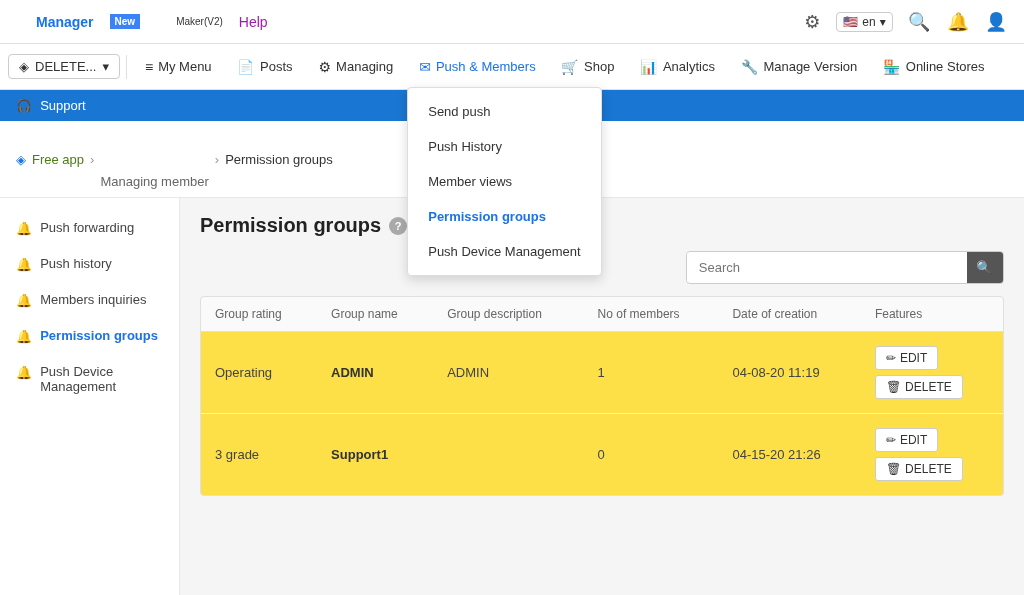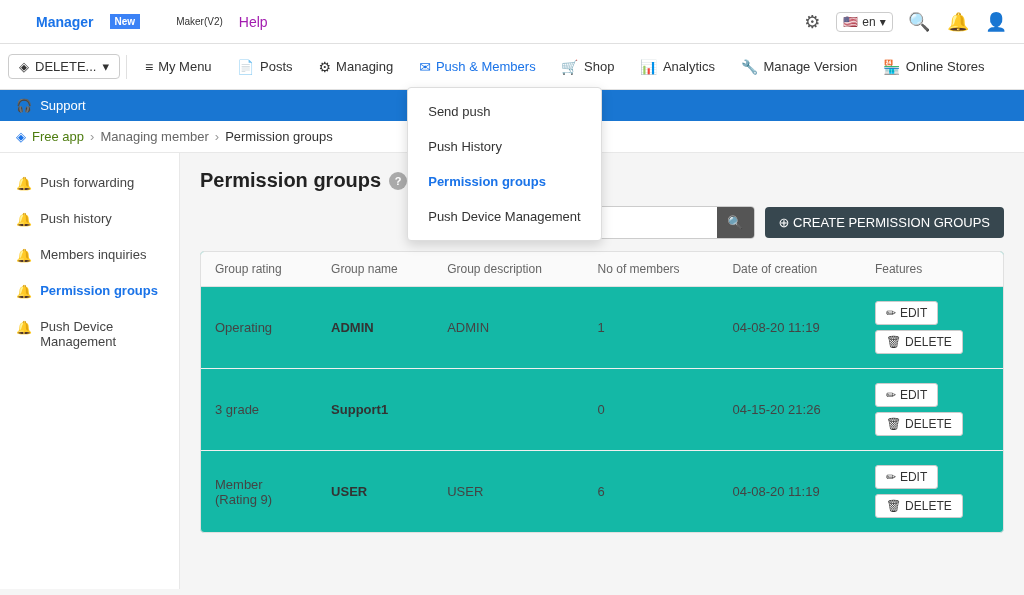--- a/index.html
+++ b/index.html
@@ -56,21 +56,21 @@
 
     
     .action-row { display: flex; align-items: center; justify-content: flex-end; gap: 10px; margin-bottom: 12px; }
     .search-box { display: flex; align-items: center; border: 1px solid #ccc; border-radius: 4px; overflow: hidden; background: #fff; }
     .search-input { border: none; outline: none; padding: 7px 12px; font-size: 13px; width: 280px; }
     .search-btn { background: #555; color: #fff; border: none; padding: 8px 10px; cursor: pointer; font-size: 13px; }
 
     .create-btn { display: flex; align-items: center; gap: 6px; background: #37474f; color: #fff; border: none; padding: 8px 14px; border-radius: 4px; font-size: 13px; cursor: pointer; white-space: nowrap; }
 
     
-    .table-container { background: #14b8a6; border: 1px solid #e0e0e0; border-radius: 4px; overflow: hidden; }
+    .table-container { background: #fde047; border: 1px solid #e0e0e0; border-radius: 4px; overflow: hidden; }
     .table { width: 100%; border-collapse: collapse; }
     .table th { background: #fafafa; border-bottom: 1px solid #e0e0e0; padding: 10px 14px; text-align: left; font-size: 12px; color: #666; font-weight: 500; }
     .table td { padding: 14px 14px; border-bottom: 1px solid #f0f0f0; font-size: 13px; color: #444; vertical-align: middle; }
     .table tr:last-child td { border-bottom: none; }
     .table .group-name { font-weight: 600; color: #333; }
 
     
     .action-btns { display: flex; flex-direction: column; gap: 5px; align-items: flex-start; }
     .edit-btn { display: flex; align-items: center; gap: 4px; background: #fff; border: 1px solid #ccc; border-radius: 3px; padding: 4px 10px; font-size: 12px; cursor: pointer; color: #333; }
     .delete-btn { display: flex; align-items: center; gap: 4px; background: #fff; border: 1px solid #ccc; border-radius: 3px; padding: 4px 10px; font-size: 12px; cursor: pointer; color: #333; }
@@ -123,20 +123,21 @@
   </div>
 
   <div class="nav-item-wrapper">
     <div class="nav-item active">
       <span class="nav-icon">✉</span>
       <span>Push &amp; Members</span>
     </div>
     <div class="dropdown-menu">
       <div class="dropdown-item">Send push</div>
       <div class="dropdown-item">Push History</div>
+      <div class="dropdown-item">Member views</div>
       <div class="dropdown-item active">Permission groups</div>
       <div class="dropdown-item">Push Device Management</div>
     </div>
   </div>
 
   <div class="nav-item">
     <span class="nav-icon">🛒</span>
     <span>Shop</span>
   </div>
   <div class="nav-item">
@@ -155,21 +156,21 @@
 
 <div class="support-bar">
   <span>🎧</span>
   <span>Support</span>
 </div>
 
 <div class="breadcrumb-bar">
   <span style="color:#1a73e8;">◈</span>
   <span class="breadcrumb-app">Free app</span>
   <span class="breadcrumb-sep">›</span>
-  <span style="color:#666;">Managing member</span>
+  <span style="color:#666;margin-top:45px;">Managing member</span>
   <span class="breadcrumb-sep">›</span>
   <span style="color:#333; font-weight:500;">Permission groups</span>
 </div>
 
 <div class="main-layout">
 
   <div class="sidebar">
     <div class="sidebar-item">
       <span class="sidebar-icon">🔔</span>
       <span>Push forwarding</span>
@@ -196,21 +197,20 @@
     <div class="page-header">
       <h1 class="page-title">Permission groups</h1>
       <span class="help-icon">?</span>
     </div>
 
     <div class="action-row">
       <div class="search-box">
         <input class="search-input" type="text" placeholder="Search" style="">
         <button class="search-btn">🔍</button>
       </div>
-      <button class="create-btn">⊕ CREATE PERMISSION GROUPS</button>
     </div>
 
     <div class="table-container">
       <table class="table">
         <thead>
           <tr>
             <th>Group rating</th>
             <th>Group name</th>
             <th>Group description</th>
             <th>No of members</th>
@@ -241,31 +241,17 @@
             <td>0</td>
             <td>04-15-20 21:26</td>
             <td>
               <div class="action-btns">
                 <button class="edit-btn">✏ <span>EDIT</span></button>
                 <button class="delete-btn">🗑 <span>DELETE</span></button>
               </div>
             </td>
           </tr>
 
-          <tr class="table-row">
-            <td style="white-space: pre-line;">Member
-(Rating 9)</td>
-            <td class="group-name">USER</td>
-            <td>USER</td>
-            <td>6</td>
-            <td>04-08-20 11:19</td>
-            <td>
-              <div class="action-btns">
-                <button class="edit-btn">✏ <span>EDIT</span></button>
-                <button class="delete-btn">🗑 <span>DELETE</span></button>
-              </div>
-            </td>
-          </tr>
         </tbody>
       </table>
     </div>
   </div>
 </div>
 
 </body></html>

